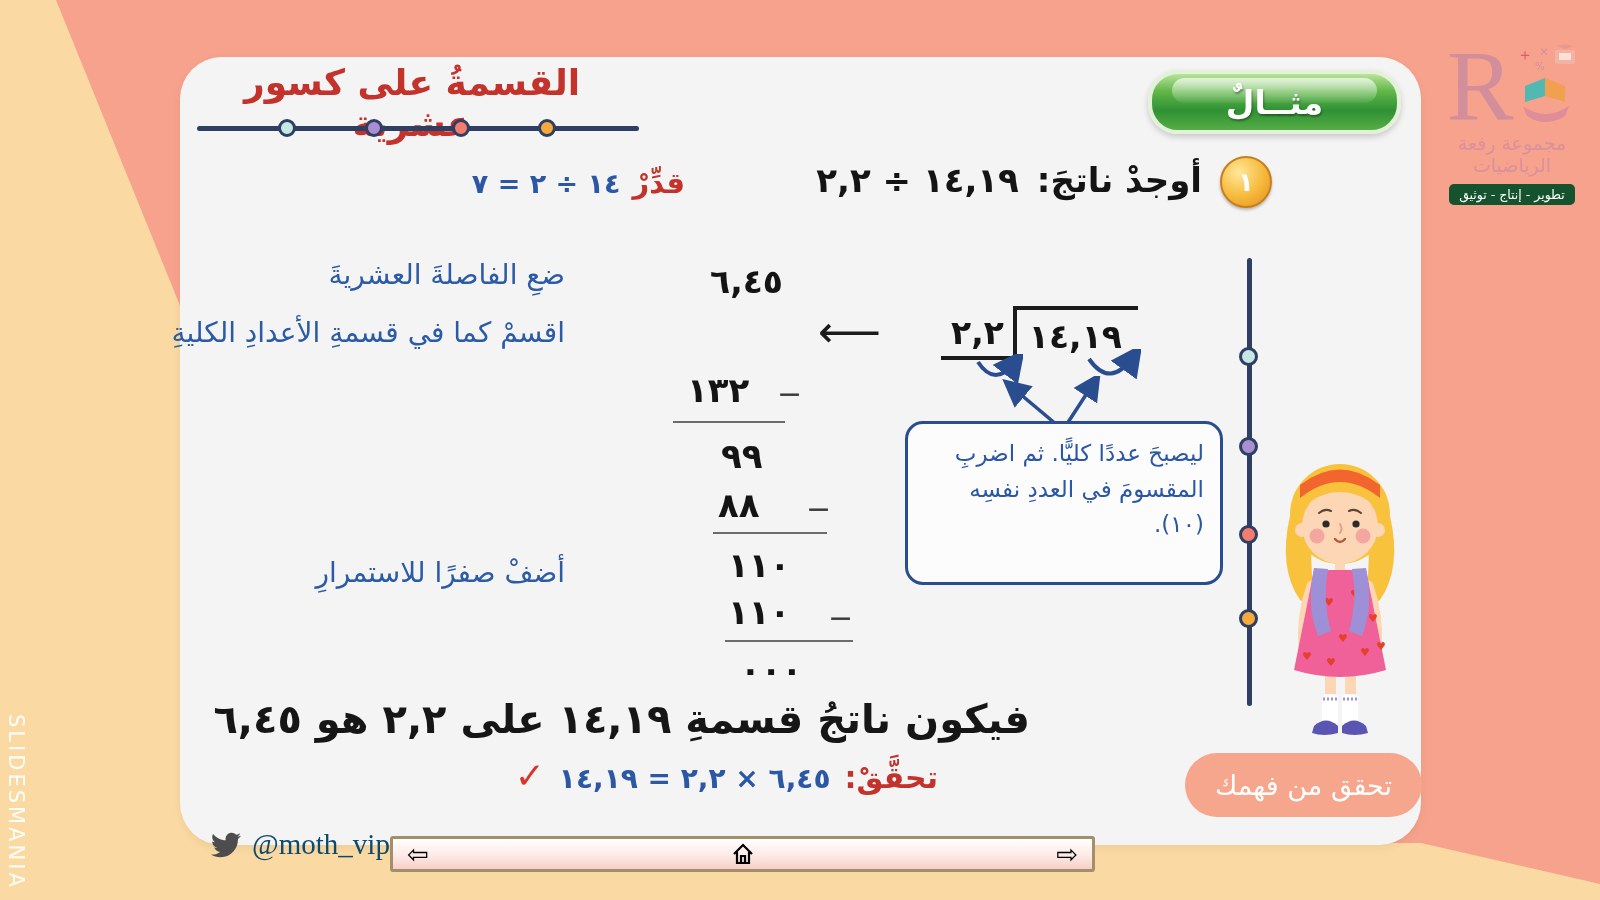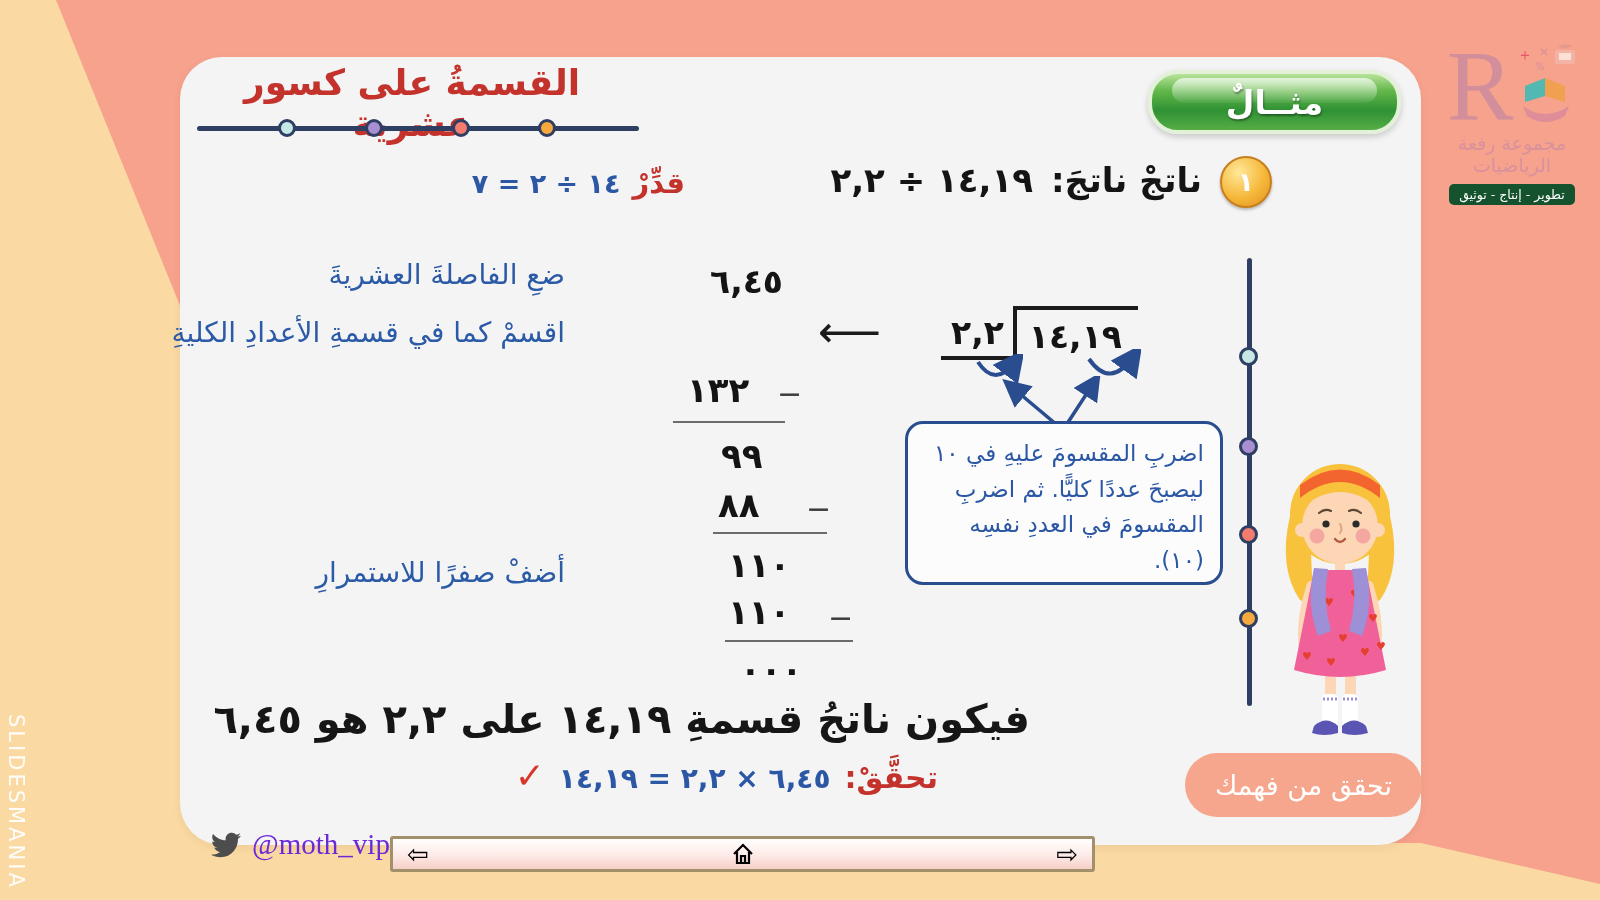--- a/index.html
+++ b/index.html
@@ -81,21 +81,21 @@
              align-items:baseline;white-space:nowrap;}
   .checkline .lbl{color:#C3322B;font-size:30px;font-weight:bold;}
   .checkline .eq{color:#2B57A5;font-size:28px;font-weight:600;}
   .checkline .mark{color:#D8362A;font-size:36px;font-weight:bold;}
   
   .cta{position:absolute;left:1185px;top:753px;width:237px;height:64px;border-radius:34px;
        background:#F6A68D;display:flex;align-items:center;justify-content:center;
        color:#fff;font-size:27px;cursor:pointer;direction:rtl;}
   
   .tw{position:absolute;left:208px;top:828px;display:flex;align-items:center;gap:8px;}
-  .tw .handle{font-family:"Liberation Serif",serif;font-size:29px;color:#6d28d9;}
+  .tw .handle{font-family:"Liberation Serif",serif;font-size:29px;color:#0c4a6e;}
   .navbar{position:absolute;left:390px;top:836px;width:705px;height:36px;box-sizing:border-box;
           border:3px solid #a2906b;border-radius:3px;
           background:linear-gradient(180deg,#ffffff 0%,#fdeae6 55%,#f6cfc7 100%);
           display:flex;align-items:center;justify-content:space-between;padding:0 14px;}
   .navbtn{font-size:26px;color:#000;line-height:1;cursor:pointer;}
   svg text{font-family:"DejaVu Sans",sans-serif;}
 </style>
 </head>
 <body>
 
@@ -134,21 +134,21 @@
       </svg>
     </div>
     <div class="logo-name">مجموعة رفعة الرياضيات</div>
     <div class="logo-tag">تطوير - إنتاج - توثيق</div>
   </div>
 
   <div class="coin">
     <span>١</span>
   </div>
   <div class="problem">
-    <span class="prompt">ناتجْ ناتجَ:</span>
+    <span class="prompt">أوجدْ ناتجَ:</span>
     <span class="expr">١٤,١٩ ÷ ٢,٢</span>
   </div>
   <div class="estimate">
     <span class="lbl">قدِّرْ</span>
     <span class="eq">١٤ ÷ ٢ = ٧</span>
   </div>
 
   <div class="step" style="top:258px;">ضعِ الفاصلةَ العشريةَ</div>
   <div class="step" style="top:316px;">اقسمْ كما في قسمةِ الأعدادِ الكليةِ</div>
   <div class="step" style="top:556px;">أضفْ صفرًا للاستمرارِ</div>
@@ -197,21 +197,20 @@
           <marker id="ah3" markerWidth="8" markerHeight="8" refX="4" refY="4" orient="auto">
             <path d="M0,0 L8,4 L0,8 Z" fill="#2a4d8f"></path>
           </marker>
         </defs>
       <path d="M66,54 L16,12" fill="none" stroke="#2a4d8f" stroke-width="3.5" marker-end="url(#ah3)"></path>
       <path d="M66,54 L96,8" fill="none" stroke="#2a4d8f" stroke-width="3.5" marker-end="url(#ah3)"></path>
     </svg>
   </div>
 
   <div class="notebox">
-    <div>اضربِ المقسومَ عليهِ في ١٠</div>
     <div>ليصبحَ عددًا كليًّا. ثم اضربِ</div>
     <div>المقسومَ في العددِ نفسِه (١٠).</div>
   </div>
 
   <div class="vline"></div>
   <div class="vdot" style="left:1239px;top:347px;background:#C5E8E4;"></div>
   <div class="vdot" style="left:1239px;top:437px;background:#A98FD1;"></div>
   <div class="vdot" style="left:1239px;top:525px;background:#F47C6E;"></div>
   <div class="vdot" style="left:1239px;top:609px;background:#F6A93C;"></div>
 

